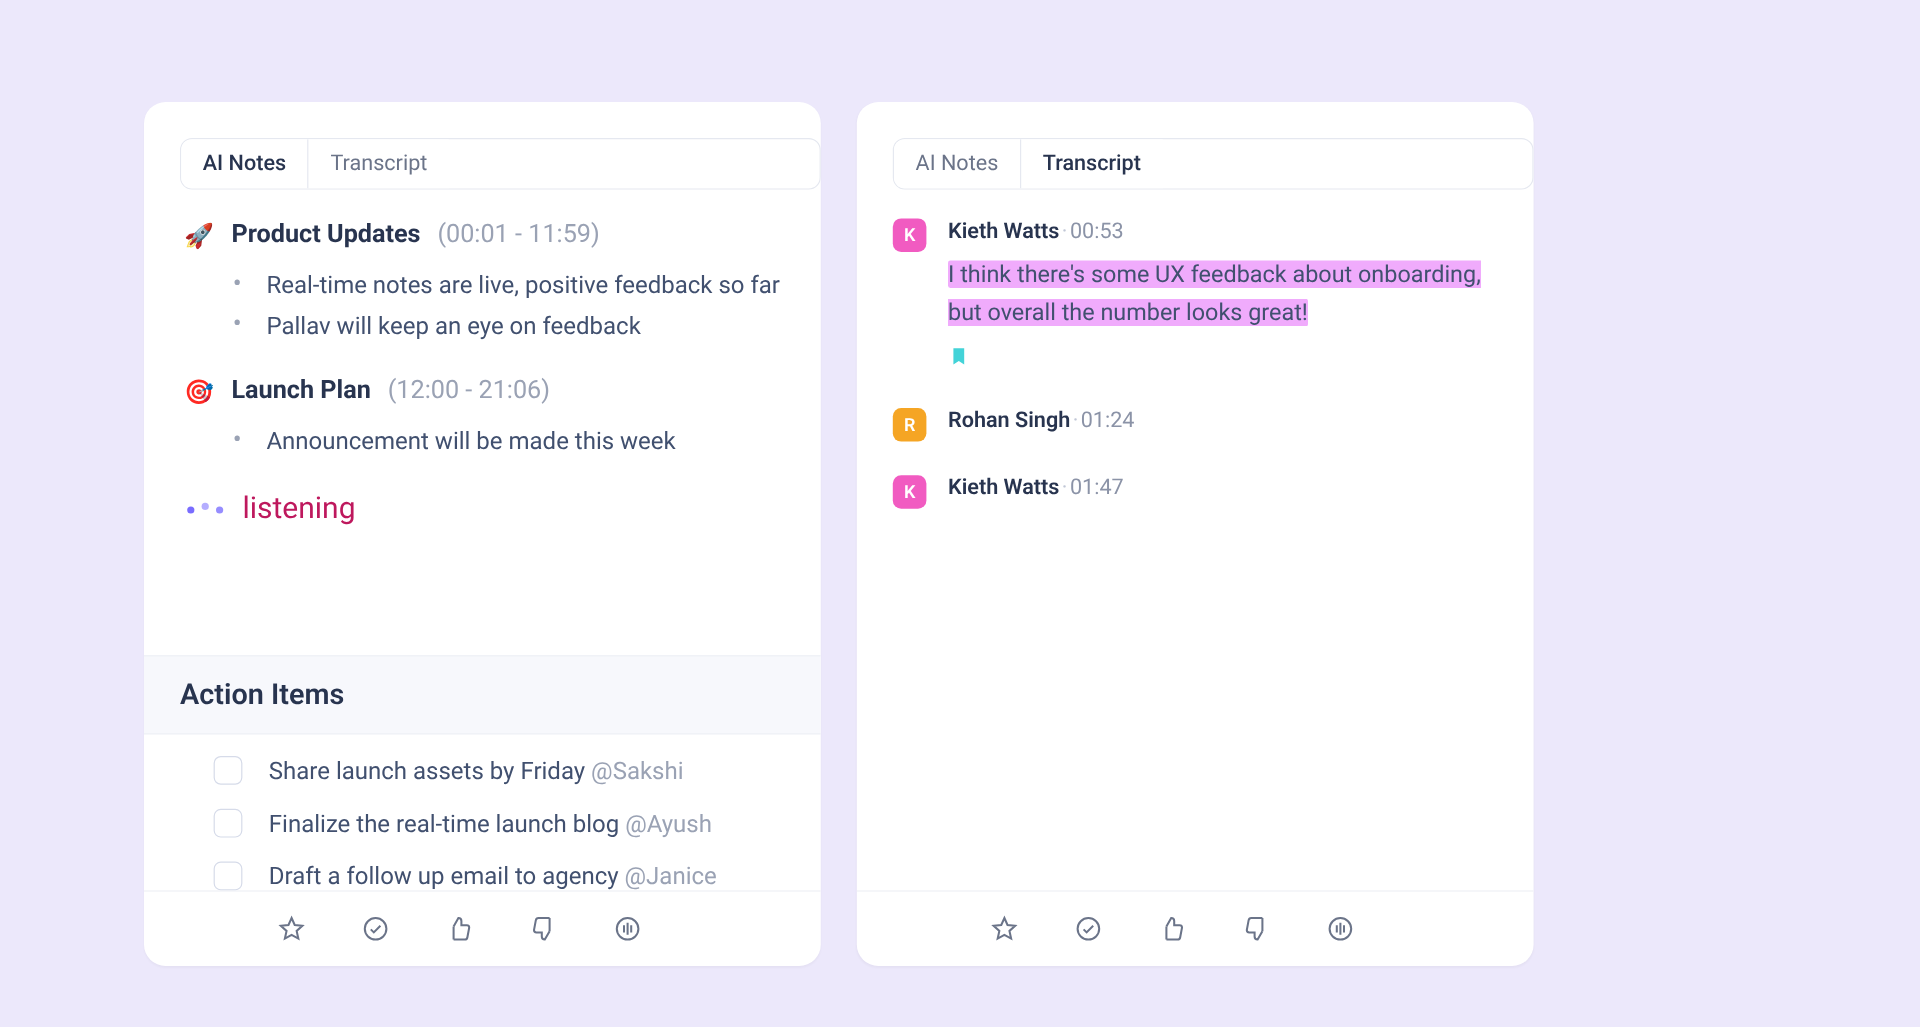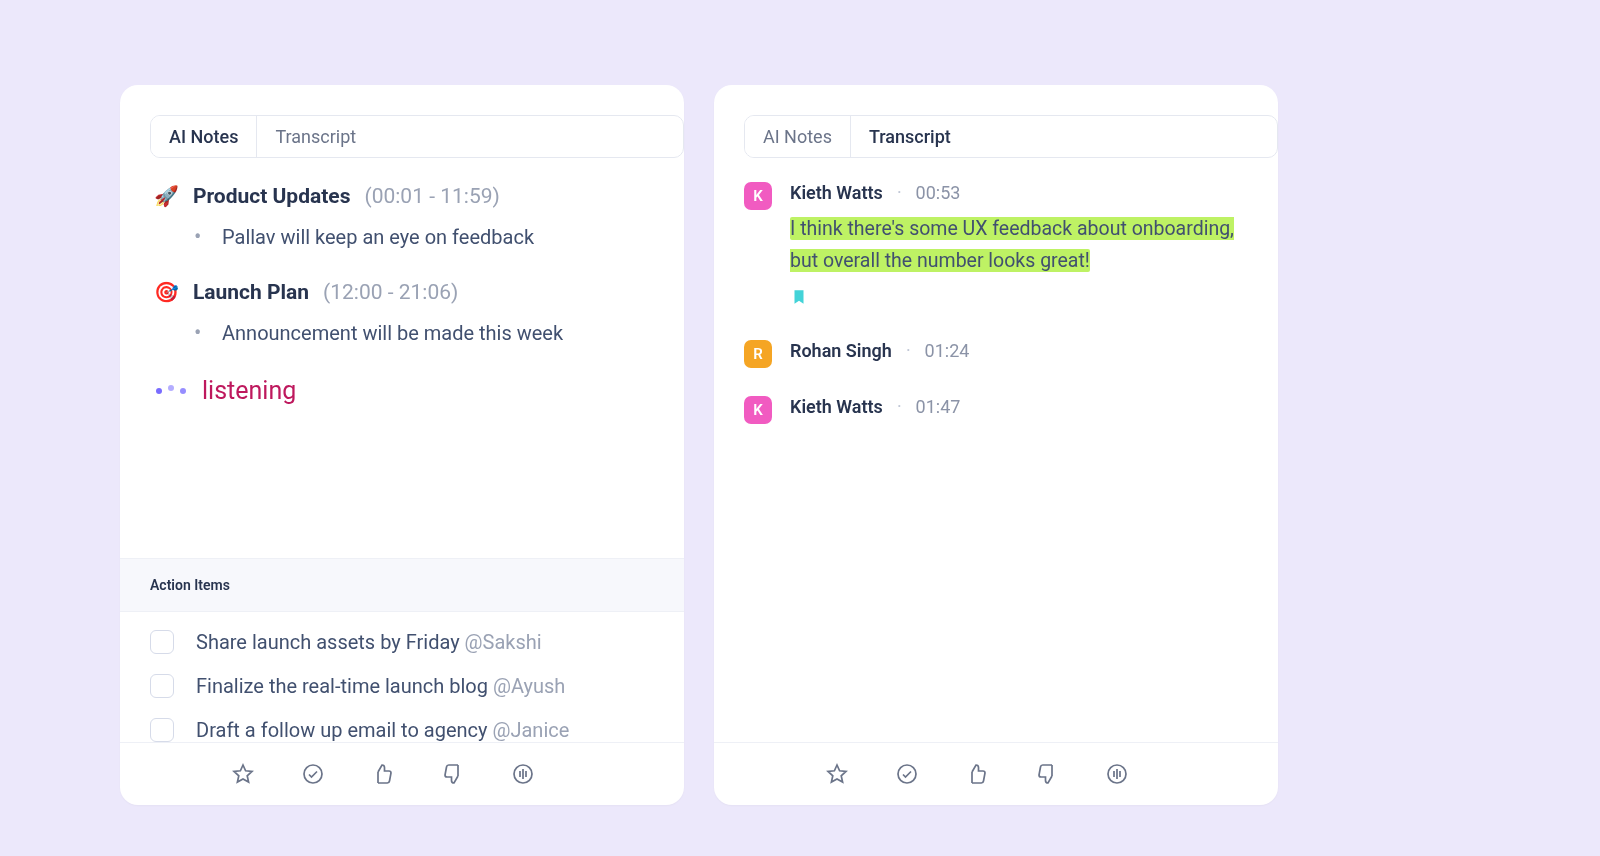--- a/index.html
+++ b/index.html
@@ -98,32 +98,33 @@
     background: #6a5cff;
     opacity: .9;
   }
   .dots span:nth-child(2){ transform: translateY(-3px); opacity:.5;}
   .dots span:nth-child(3){ opacity:.7;}
   .listening-label { color: #be185d; font-size: 25px; }
 
   .action-heading {
     background: #f7f8fc;
     padding: 18px 30px;
-    font-size: 14px;
+    font-size: 24px;
     font-weight: 600;
     color: #28344f;
     margin-top: 6px;
     border-top: 1px solid #eef0f6;
     border-bottom: 1px solid #eef0f6;
   }
   .action-list {
     padding: 18px 30px 0 30px;
     display: flex;
     flex-direction: column;
     gap: 20px;
+    margin-left: 28px;
   }
   .action-item {
     display: flex;
     align-items: center;
     gap: 22px;
     font-size: 20px;
     color: #41506f;
   }
   .chk {
     width: 24px; height: 24px;
@@ -192,34 +193,34 @@
     align-items: center;
     justify-content: center;
     flex: 0 0 28px;
   }
   .av-pink   { background: #f15bc1; }
   .av-orange { background: #f5a524; }
   .entry-body { flex: 1; }
   .entry-head {
     display: flex;
     align-items: center;
-    gap: 14px;
+    gap: 2px;
     font-size: 18px;
   }
   .speaker { color: #28344f; font-weight: 600; }
   .dot-sep { color: #c1c7d6; }
   .ts { color: #8b93a7; }
   .entry-text {
     margin-top: 10px;
     font-size: 19.5px;
     color: #41506f;
     line-height: 1.65;
   }
   .hl {
-    background: #bef264;
+    background: #f0abfc;
     border-radius: 2px;
   }
   .bookmark {
     display: inline-block;
     margin-top: 10px;
     color: #43d3d8;
     font-size: 20px;
   }
 </style>
 </head>
@@ -235,20 +236,21 @@
 
     <div class="notes">
 
       <div class="section">
         <div class="sec-head">
           <span class="emoji">🚀</span>
           <span class="sec-title">Product Updates</span>
           <span class="sec-time">(00:01 - 11:59)</span>
         </div>
         <ul class="bullets">
+          <li>Real-time notes are live, positive feedback so far</li>
           <li>Pallav will keep an eye on feedback</li>
         </ul>
       </div>
 
       <div class="section">
         <div class="sec-head">
           <span class="emoji">🎯</span>
           <span class="sec-title">Launch Plan</span>
           <span class="sec-time">(12:00 - 21:06)</span>
         </div>

